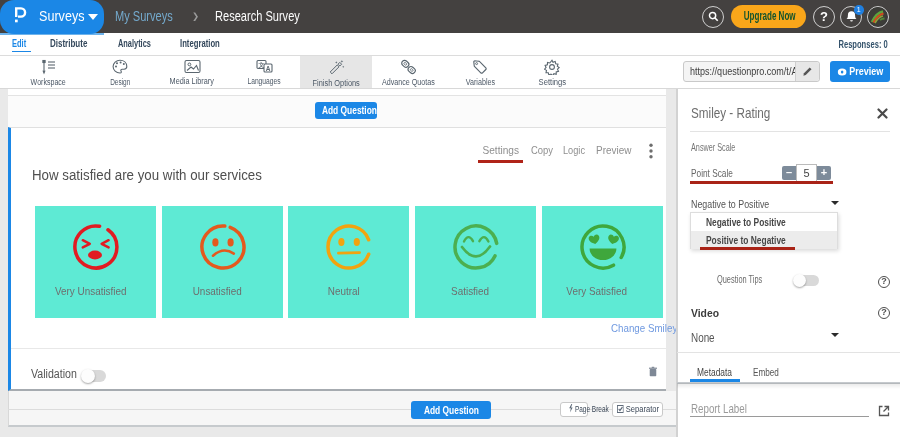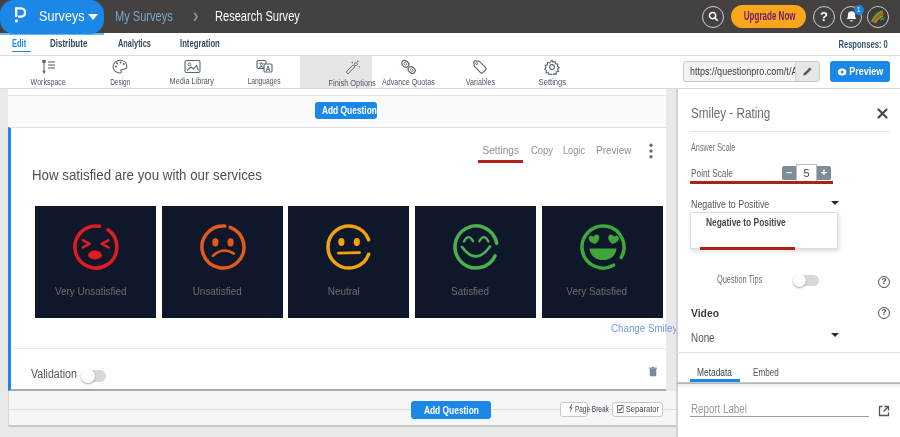--- a/index.html
+++ b/index.html
@@ -12,21 +12,21 @@
 
 
 #nav1 { left:0; top:0; width:900px; height:33px; background:#444140; }
 #logoBox { left:0; top:0; width:104px; height:34px; background:#1b87e6; z-index:3;border-radius:14px; }
 #surveysTxt { left:39px; top:7px; color:#fff; font-size:15px; }
 #logoCaret { left:88px; top:14px; width:0; height:0; border-left:5px solid transparent; border-right:5px solid transparent; border-top:6px solid #fff; }
 #crumb1 { left:115px; top:8px; color:#74a9cc; font-size:14px; }
 #crumbSep { left:192px; top:11px; color:#9a9a9a; font-size:8.5px; }
 #crumb2 { left:215px; top:8px; color:#fdfdfd; font-size:14px; }
 .navIco { top:5.5px; width:22px; height:22px; border:1.5px solid #cfcfcf; border-radius:50%; color:#fff; text-align:center; }
-#upgradeBtn { left:731px; top:5px; width:75px; height:23px; background:#f9a61a; border-radius:12px; color:#701a75; font-size:12px; font-weight:bold; text-align:left; line-height:23px; white-space:nowrap; }
+#upgradeBtn { left:731px; top:5px; width:75px; height:23px; background:#f9a61a; border-radius:12px; color:#14532d; font-size:12px; font-weight:bold; text-align:left; line-height:23px; white-space:nowrap; }
 #badge1 { left:854px; top:5px; width:9.5px; height:9.5px; background:#1f7fe0; border-radius:50%; color:#fff; font-size:7px; text-align:center; line-height:9.5px; z-index:5; }
 
 
 #nav2 { left:0; top:33px; width:900px; height:23px; background:#fff; border-bottom:1px solid #dcdcdc; }
 #nav2blue { left:0; top:33px; width:104px; height:2px; background:#6db3ec; }
 .n2 { top:38px; font-size:10px; color:#33475b; font-weight:bold; }
 #editLink { left:12px; color:#1b87e6; border-bottom:1px solid #1b87e6; padding-bottom:2px; }
 #responses { left:0; top:38px; width:888px; text-align:right; font-size:11.5px; color:#33526b; font-weight:bold; }
 
 
@@ -41,21 +41,21 @@
 
 #band1 { left:8px; top:89px; width:658px; height:7px; background:#fff; border-bottom:1px solid #e3e3e3; }
 #band2 { left:8px; top:96px; width:658px; height:31px; background:#fbfbfb; }
 .addQ { background:#1b87e6; border-radius:3px; color:#fff; font-size:10.5px; font-weight:bold; text-align:center; white-space:nowrap; }
 #addQ1 { left:315px; top:102px; width:62px; height:17px; line-height:17px; }
 #card { left:8px; top:127px; width:658px; height:264px; background:#fff; border-left:3px solid #1b87e6; border-top:1px solid #e0e0e0; border-bottom:2px solid #a6abb0; }
 .tab { top:144px; font-size:11.5px; color:#8f8f8f; }
 #tabSettings { left:478px; width:45px; text-align:center; border-bottom:3px solid #b02318; padding-bottom:4px; }
 #qdots { left:648px; top:143px; }
 #qtitle { left:32px; top:167px; font-size:14px; color:#4f4f4f; }
-.scard { top:206px; width:121px; height:112px; background:#0f172a; text-align:center; }
+.scard { top:206px; width:121px; height:112px; background:#5eead4; text-align:center; }
 .slabel { position:absolute; left:-10px; right:0; top:78.5px; font-size:11px; color:#6e6e6e; }
 #changeSmileys { left:563px; top:322px; font-size:11.5px; color:#6f99e0;margin-left:48px; }
 #valDivider { left:11px; top:348px; width:655px; height:1px; background:#e8e8e8; }
 #valLabel { left:31px; top:367px; font-size:12.5px; color:#555;text-align:center; }
 
 .toggle { width:28px; height:13px; background:#d9d9d9; border-radius:7px; }
 .knob { position:absolute; left:-1px; top:-1px; width:15px; height:15px; background:#fdfdfd; border-radius:50%; box-shadow:0 1px 2px rgba(0,0,0,.35); }
 
 
 #botBar { left:8px; top:391px; width:668px; height:36px; background:#f6f6f6; border-bottom:2px solid #c6cacd; border-left:1px solid #d8d8d8; }
@@ -175,21 +175,21 @@
 </div>
 <div class="abs tbItem" style="left:228px">
   <svg width="17" height="15" viewBox="0 0 17 15">
       <rect x="1" y="1.5" width="9" height="8" rx="1" fill="none" stroke="#5b6770" stroke-width="1.1"></rect>
       <rect x="8" y="5" width="8" height="8" rx="1" fill="#fff" stroke="#5b6770" stroke-width="1.1"></rect>
       <text x="5.5" y="7.6" font-size="6" fill="#5b6770" text-anchor="middle" font-weight="bold">文</text>
       <text x="12" y="11.6" font-size="6.5" fill="#5b6770" text-anchor="middle" font-weight="bold">A</text>
     </svg>
   <div class="tbLabel"><span class="sqc" style="transform:scaleX(.79)">Languages</span></div>
 </div>
-<div class="abs tbItem" style="left:316px">
+<div class="abs tbItem" style="left:300px">
   <svg width="17" height="17" viewBox="0 0 17 17">
       <g fill="none" stroke="#5b6770" stroke-width="1">
         <path d="M2.2,13 L9.2,6 L11,7.8 L4,14.8 Z"></path>
         <path d="M10,5.2 L11.8,3.4 L13.6,5.2 L11.8,7 Z"></path>
       </g>
       <path d="M13.9,1 l.4,1 1,.4 -1,.4 -.4,1 -.4-1 -1-.4 1-.4 z" fill="#5b6770"></path>
       <path d="M8.3,2.2 l.35,.9 .9,.35 -.9,.35 -.35,.9 -.35-.9 -.9-.35 .9-.35 z" fill="#5b6770"></path>
       <path d="M15.2,6.8 l.3,.75 .75,.3 -.75,.3 -.3,.75 -.3-.75 -.75-.3 .75-.3 z" fill="#5b6770"></path>
     </svg>
   <div class="tbLabel"><span class="sqc" style="transform:scaleX(.87)">Finish Options</span></div>
@@ -325,20 +325,21 @@
 <div id="answerScale" class="abs"><span class="sq" style="transform:scaleX(.66)">Answer Scale</span></div>
 <div id="pointScale" class="abs"><span class="sq" style="transform:scaleX(.72)">Point Scale</span></div>
 <div id="stepMinus" class="abs stepBtn">–</div>
 <div id="stepVal" class="abs">5</div>
 <div id="stepPlus" class="abs stepBtn">+</div>
 <div class="abs redbar" style="left:690px;top:181px;width:143px"></div>
 <div id="selLabel" class="abs"><span class="sq" style="transform:scaleX(.77)">Negative to Positive</span></div>
 <div class="abs caret" style="left:831px;top:201px"></div>
 <div id="dd" class="abs">
   <div class="ddrow" style="top:0;background:#fff"><span class="sq" style="transform:scaleX(.73)">Negative to Positive</span></div>
+  <div class="ddrow" style="top:18px;background:#ececec"><span class="sq" style="transform:scaleX(.73)">Positive to Negative</span></div>
 </div>
 <div class="abs redbar" style="left:700px;top:247px;width:95px"></div>
 <div id="qtips" class="abs"><span class="sq" style="transform:scaleX(.74)">Question Tips</span></div>
 <div class="abs toggle" style="left:794px;top:275px;width:25px;height:11px">
     <div class="knob" style="width:13px;height:13px"></div>
   </div>
 <div class="abs helpIco" style="left:878px;top:276px">?</div>
 <div id="videoLbl" class="abs"><span class="sq" style="transform:scaleX(.9)">Video</span></div>
 <div class="abs helpIco" style="left:878px;top:307px">?</div>
 <div id="noneLbl" class="abs"><span class="sq" style="transform:scaleX(.76)">None</span></div>

